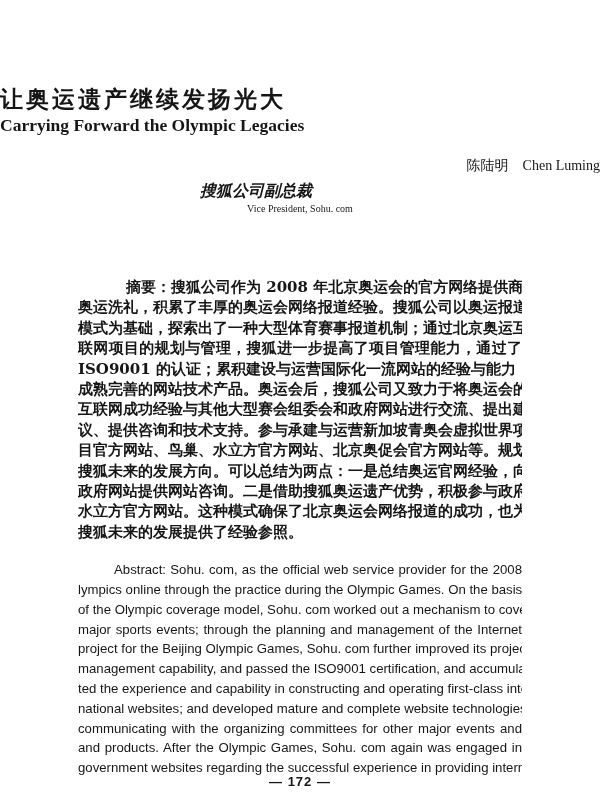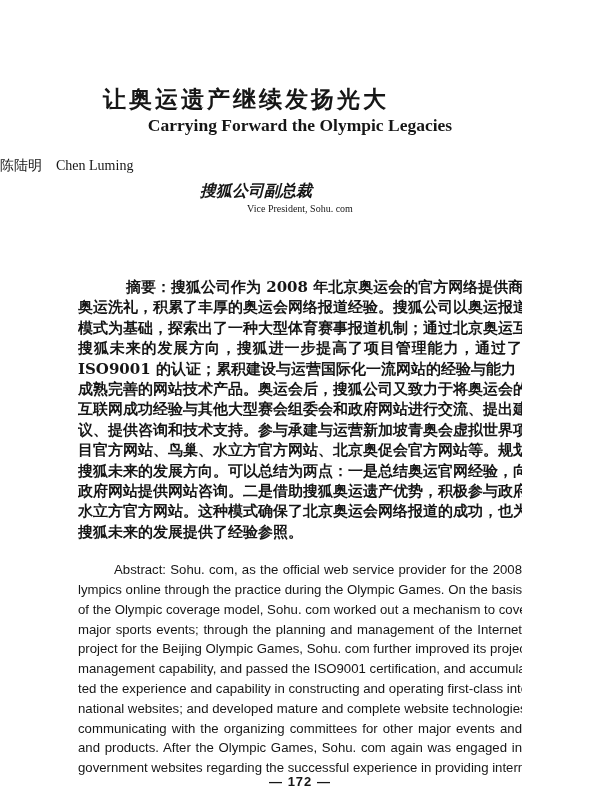--- a/index.html
+++ b/index.html
@@ -15,42 +15,41 @@
     background: #ffffff;
     color: #161616;
     overflow: hidden;
     font-family: "DejaVu Serif", "Liberation Serif", serif;
   }
   .title-zh {
     position: absolute;
     top: 84px;
     left: 0;
     width: 492px;
-    text-align: center;
+    text-align: left;
     font-size: 23px;
     font-weight: 700;
     letter-spacing: 3px;
     font-family: "DejaVu Serif", serif;
   }
   .title-en {
     position: absolute;
     top: 115px;
     left: 0;
     width: 600px;
-    text-align: center;
     font-size: 17.5px;
     font-weight: 700;
     font-family: "Liberation Serif", "DejaVu Serif", serif;
   }
   .author-name {
     position: absolute;
     top: 157px;
     left: 0;
     width: 600px;
-    text-align: left;
+    text-align: right;
     font-size: 14px;
     font-family: "Liberation Serif", "DejaVu Serif", serif;
   }
   .author-role-zh {
     position: absolute;
     top: 181px;
     left: 0;
     width: 512px;
     text-align: center;
     font-size: 16px;
@@ -119,21 +118,21 @@
 
   <div class="author-role-zh">搜狐公司副总裁</div>
 
   <div class="author-role-en">Vice President, Sohu. com</div>
 
   <div class="abstracts">
     <div class="zh-abstract lines">
         <div>摘要：搜狐公司作为 2008 年北京奥运会的官方网络提供商，经过</div>
         <div>奥运洗礼，积累了丰厚的奥运会网络报道经验。搜狐公司以奥运报道</div>
         <div>模式为基础，探索出了一种大型体育赛事报道机制；通过北京奥运互</div>
-        <div>搜狐未来的发展方向，搜狐进一步提高了项目管理能力，通过了</div>
+        <div>联网项目的规划与管理，搜狐进一步提高了项目管理能力，通过了</div>
         <div>ISO9001 的认证；累积建设与运营国际化一流网站的经验与能力；开发</div>
         <div>成熟完善的网站技术产品。奥运会后，搜狐公司又致力于将奥运会的</div>
         <div>互联网成功经验与其他大型赛会组委会和政府网站进行交流、提出建</div>
         <div>议、提供咨询和技术支持。参与承建与运营新加坡青奥会虚拟世界项</div>
         <div>目官方网站、鸟巢、水立方官方网站、北京奥促会官方网站等。规划</div>
         <div>搜狐未来的发展方向。可以总结为两点：一是总结奥运官网经验，向</div>
         <div>政府网站提供网站咨询。二是借助搜狐奥运遗产优势，积极参与政府</div>
         <div>水立方官方网站。这种模式确保了北京奥运会网络报道的成功，也为</div>
         <div>搜狐未来的发展提供了经验参照。</div>
       </div>

